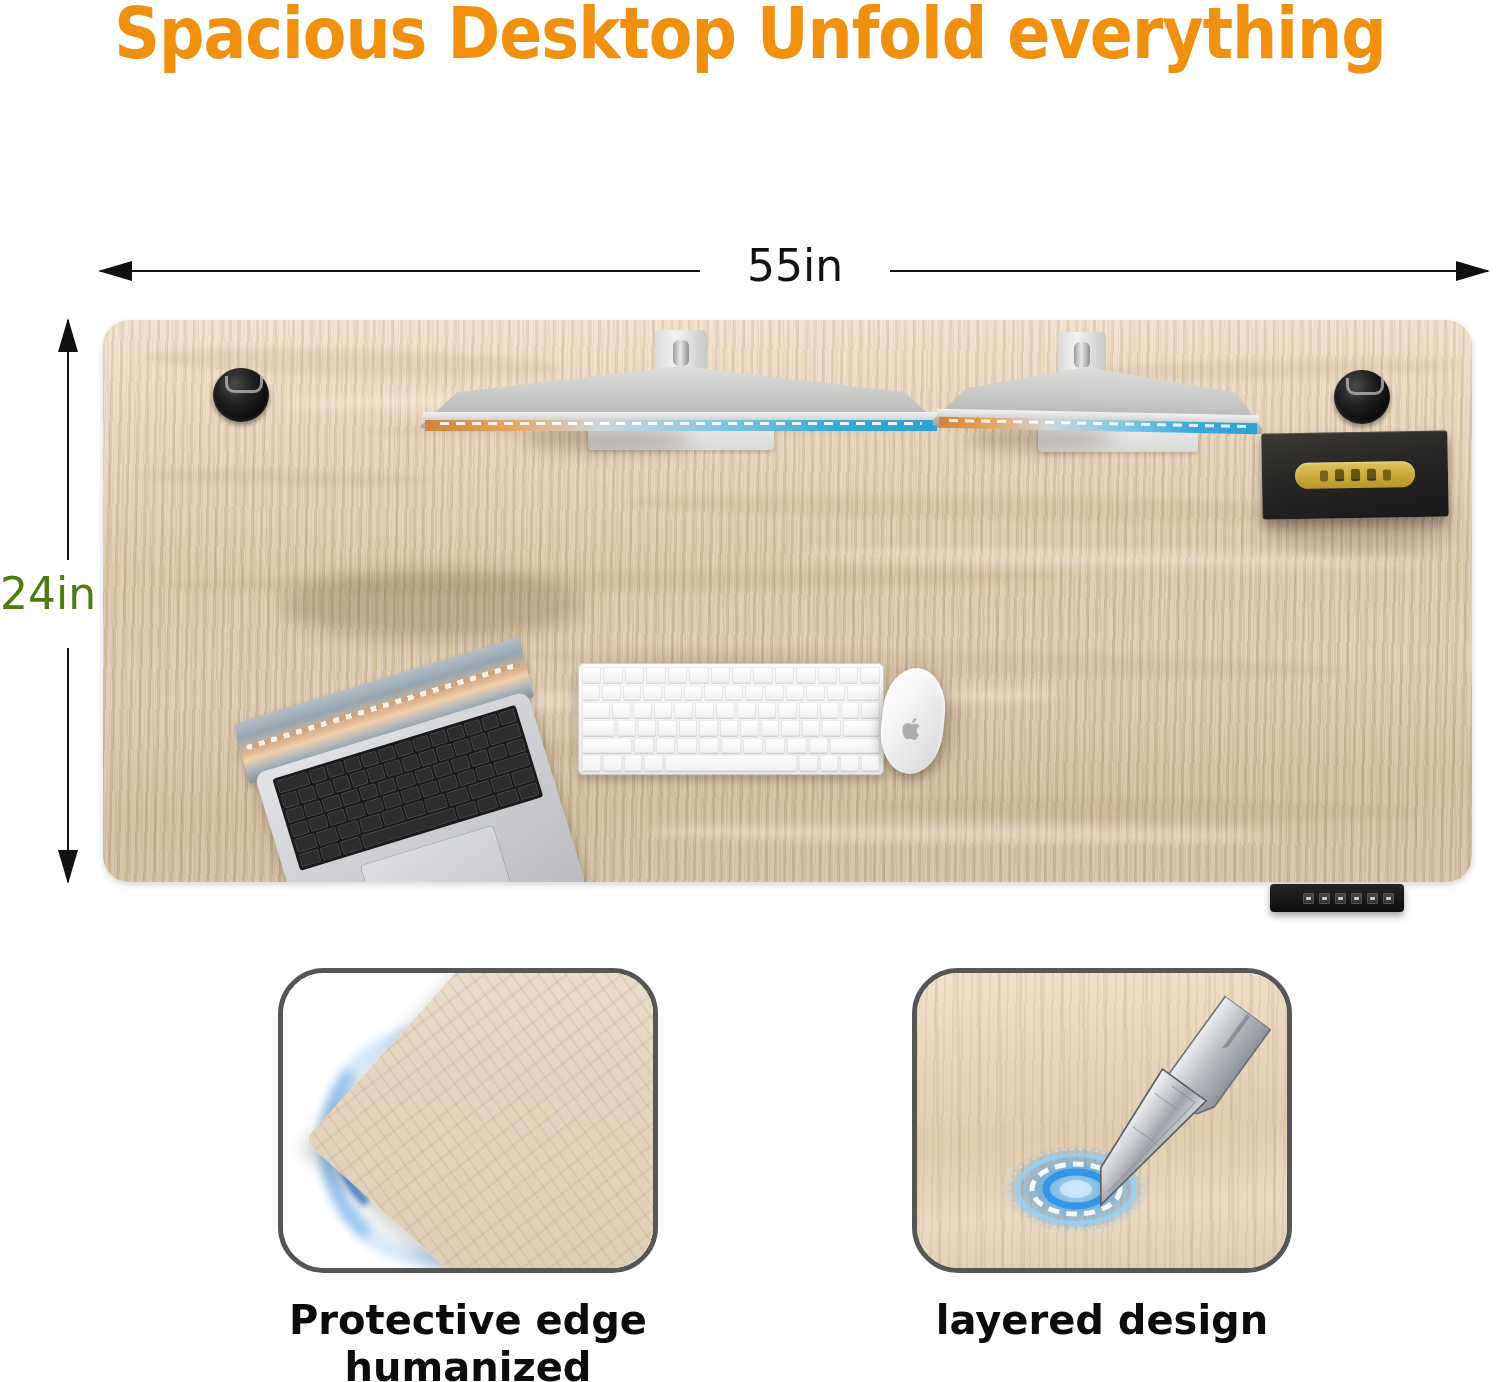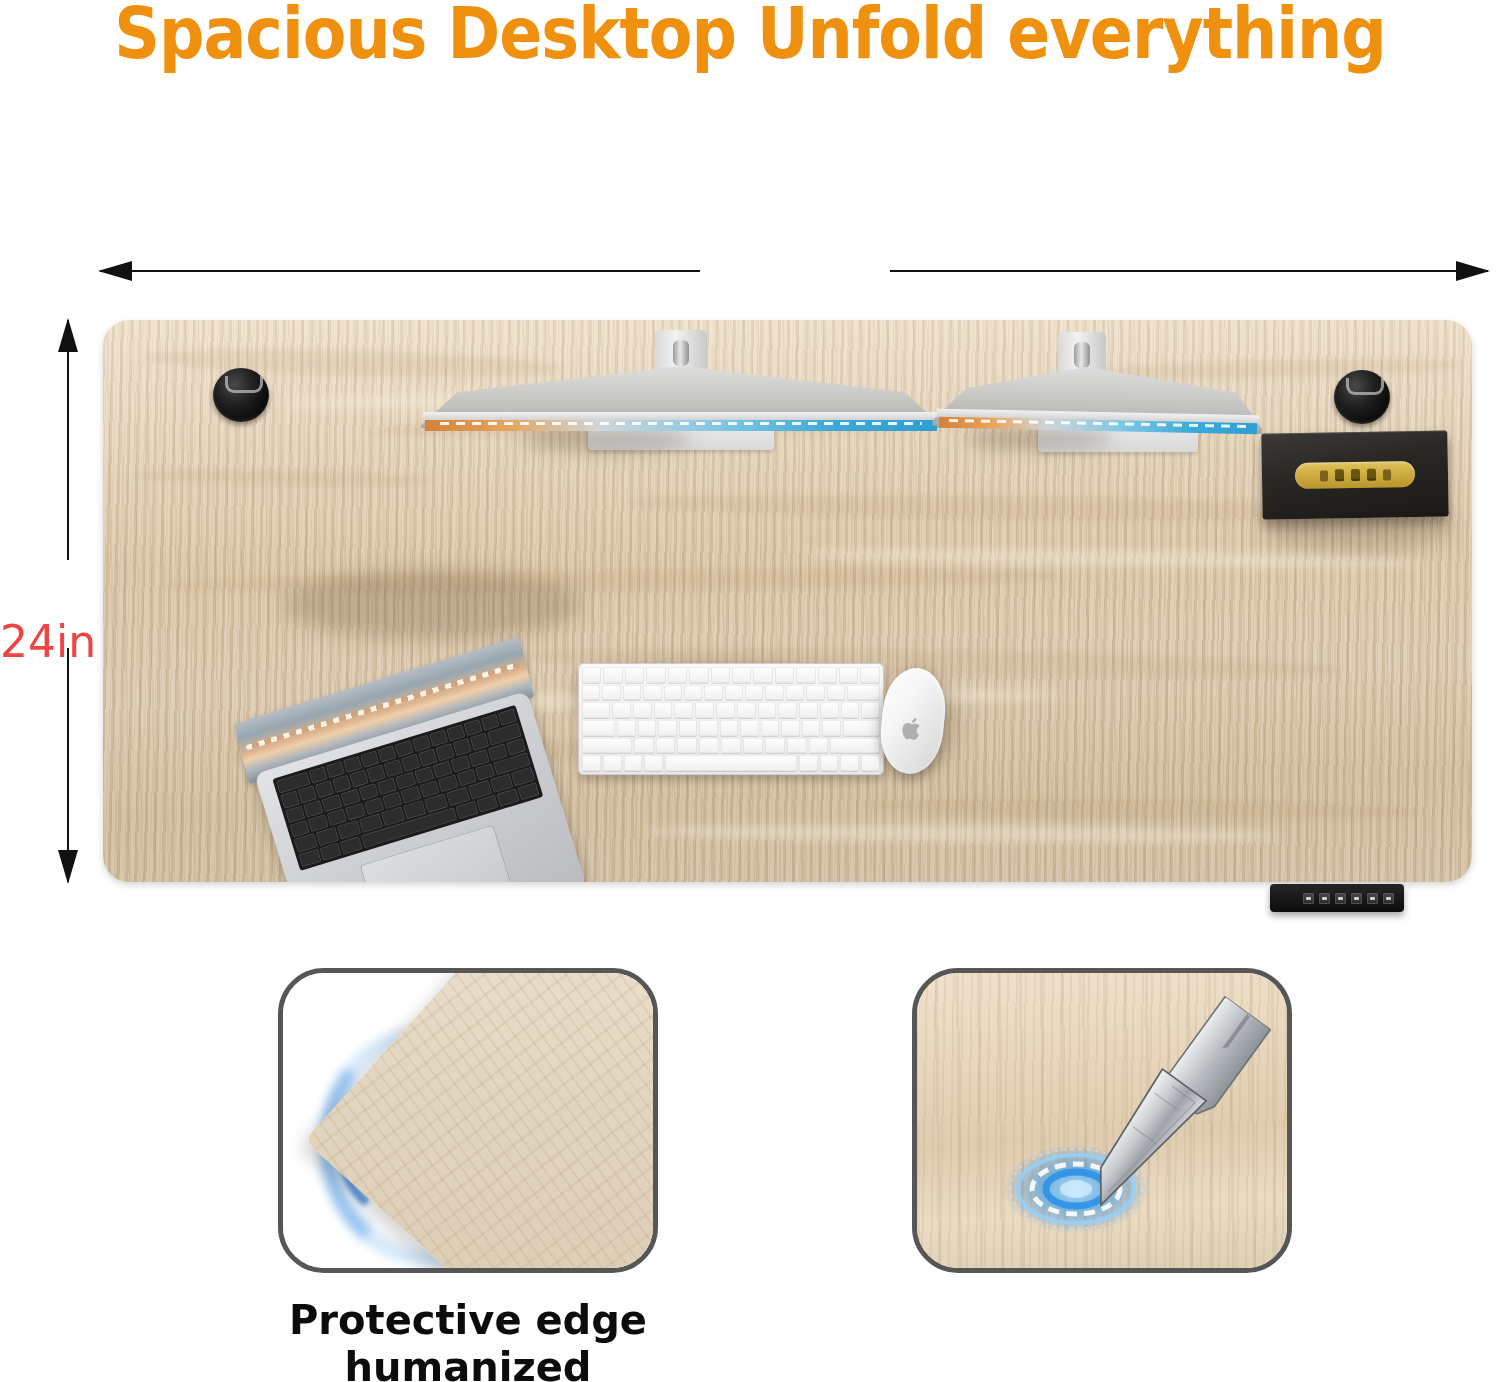--- a/index.html
+++ b/index.html
@@ -47,23 +47,23 @@
   .dim-v{position:absolute;left:67px;top:320px;width:2px;height:562px;background:#111;}
   .dim-v::before,.dim-v::after{
     content:"";position:absolute;left:-9px;width:0;height:0;
     border-left:10px solid transparent;border-right:10px solid transparent;
   }
   .dim-v::before{top:-2px;border-bottom:34px solid #111;}
   .dim-v::after{bottom:-2px;border-top:34px solid #111;}
   .dim-v-gap{position:absolute;left:0px;top:560px;width:118px;height:88px;background:#fff;}
   .dim-v-label{
     position:absolute;left:0px;top:568px;width:112px;text-align:left;
-    font-size:44px;color:#ef4444;
+    font-size:44px;color:#4d7c0f;
     font-family:"DejaVu Sans","Liberation Sans",sans-serif;font-weight:400;
-    padding-left:0;box-sizing:border-box;margin-top:48px;
+    padding-left:0;box-sizing:border-box;
   }
 
   
   .desk{
     position:absolute;left:103px;top:320px;width:1369px;height:562px;
     border-radius:26px;
     overflow:hidden;
     background:
       linear-gradient(180deg, rgba(255,255,255,.22), rgba(0,0,0,.03) 45%, rgba(0,0,0,.07)),
       repeating-linear-gradient(92deg,
@@ -310,20 +310,21 @@
 </style>
 </head>
 <body>
 
 <div class="stage">
 
   <div class="title">Spacious Desktop Unfold everything</div>
 
   <div class="dim-h"></div>
   <div class="dim-h-gap"></div>
+  <div class="dim-h-label">55in</div>
 
   <div class="dim-v"></div>
   <div class="dim-v-gap"></div>
   <div class="dim-v-label">24in</div>
 
   <div class="desk">
 
     <div class="grain">
       <i style="left:40px;top:30px;width:420px;height:26px;transform:rotate(1.5deg);"></i>
       <i style="left:260px;top:96px;width:640px;height:20px;transform:rotate(-1deg);"></i>
@@ -636,17 +637,18 @@
             <path d="M58 2 L62 2 L62 40 L58 44 Z" fill="#7f8489" opacity=".8"></path>
             <path d="M22 96 L76 96 L52 242 L30 212 Z" fill="url(#bladeg)" stroke="#5f6469" stroke-width="1.8"></path>
             <path d="M40 104 L68 104 L50 228" fill="none" stroke="#8a8f94" stroke-width="1.2" opacity=".7"></path>
             <path d="M30 120 L58 120" stroke="#8a8f94" stroke-width="1.2" opacity=".6"></path>
             <path d="M32 160 L62 160" stroke="#8a8f94" stroke-width="1.2" opacity=".6"></path>
           </svg>
 
         </div>
       </div>
       <div class="card-cap">
+        <span class="cap-line">layered design</span>
       </div>
     </div>
 
   </div>
 </div>
 
 </body></html>

